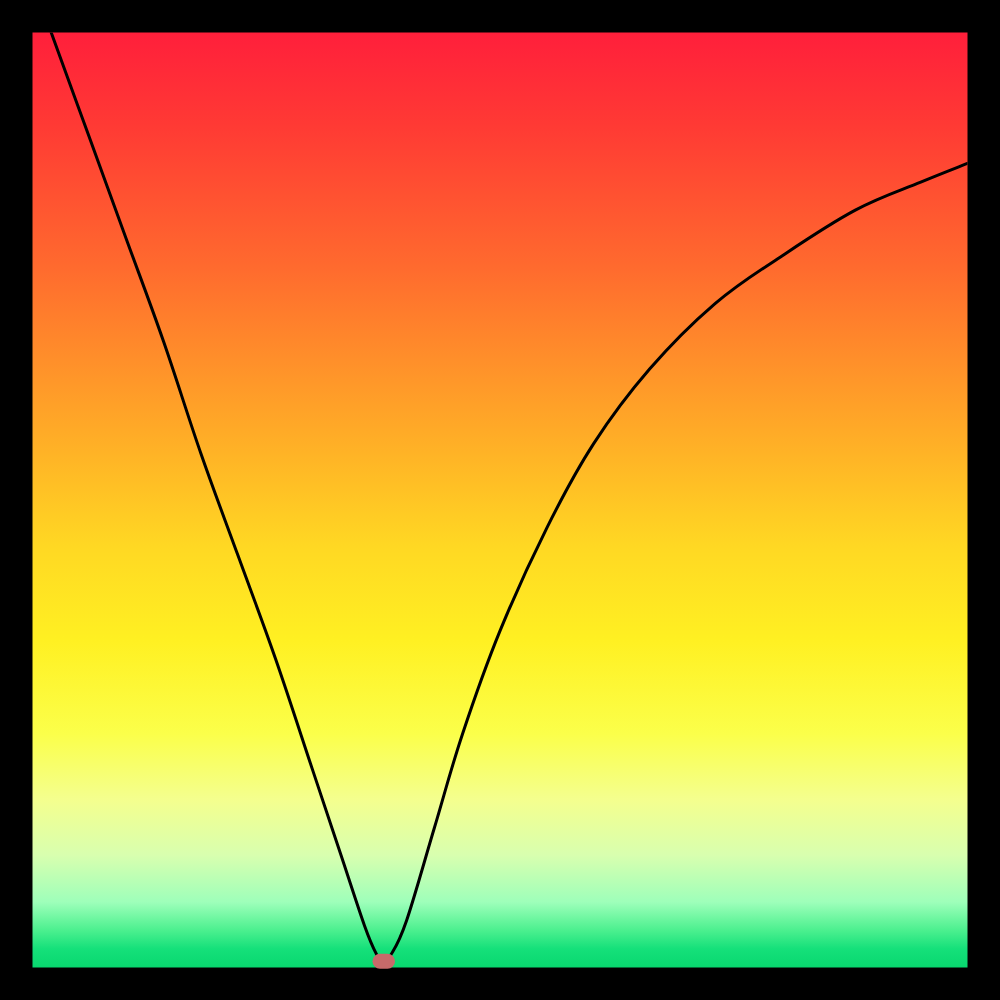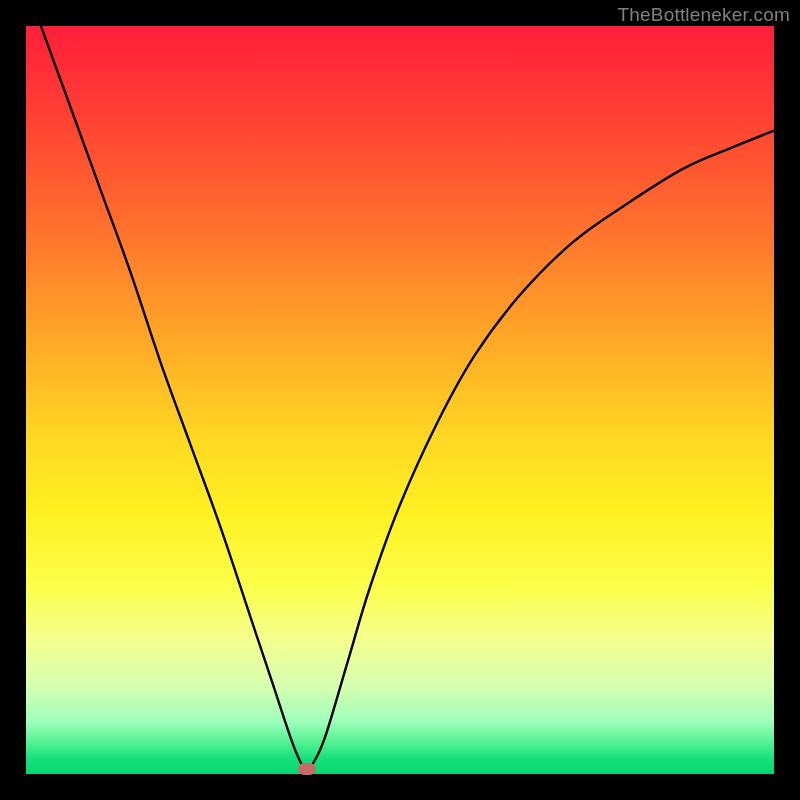--- a/index.html
+++ b/index.html
@@ -63,14 +63,13 @@
 <body>
 
 <div class="frame">
   <div class="plot-area">
     <div class="gradient-fill"></div>
     <svg class="curve" viewBox="0 0 748 748" preserveAspectRatio="none">
       <path id="curve-path" fill="none" stroke="#000" stroke-width="2.4" stroke-linecap="round" stroke-linejoin="round" d="M 14.96 0.00 C 20.35 14.81, 34.11 52.66, 44.88 82.28 C 55.65 111.90, 64.03 134.94, 74.80 164.56 C 85.57 194.18, 93.95 215.87, 104.72 246.84 C 115.49 277.81, 123.87 305.63, 134.64 336.60 C 145.41 367.57, 153.79 389.26, 164.56 418.88 C 175.33 448.50, 183.71 470.19, 194.48 501.16 C 205.25 532.13, 214.98 562.65, 224.40 590.92 C 233.82 619.19, 239.43 636.02, 246.84 658.24 C 254.25 680.46, 260.42 700.07, 265.54 714.34 C 270.66 728.61, 272.57 732.41, 275.26 737.53 C 277.96 742.64, 278.48 742.63, 280.50 742.76 C 282.52 742.90, 283.12 744.07, 286.48 738.28 C 289.85 732.49, 292.87 729.05, 299.20 710.60 C 305.53 692.15, 313.56 662.73, 321.64 635.80 C 329.72 608.87, 334.66 589.27, 344.08 561.00 C 353.50 532.73, 361.88 508.34, 374.00 478.72 C 386.12 449.10, 397.94 423.37, 411.40 396.44 C 424.86 369.51, 433.99 352.01, 448.80 329.12 C 463.61 306.23, 476.18 289.48, 493.68 269.28 C 511.18 249.08, 527.19 233.08, 546.04 216.92 C 564.89 200.76, 578.20 192.98, 598.40 179.52 C 618.60 166.06, 638.04 152.89, 658.24 142.12 C 678.44 131.35, 694.44 126.41, 710.60 119.68 C 726.76 112.95, 741.27 107.41, 748.00 104.72"></path>
     </svg>
     <div class="marker" id="marker" style="left: 280.5px; top: 742.764px; background: rgb(199, 106, 106);"></div>
   </div>
-  <div class="watermark">TheBottleneker.com</div>
 </div>
 
 </body></html>

